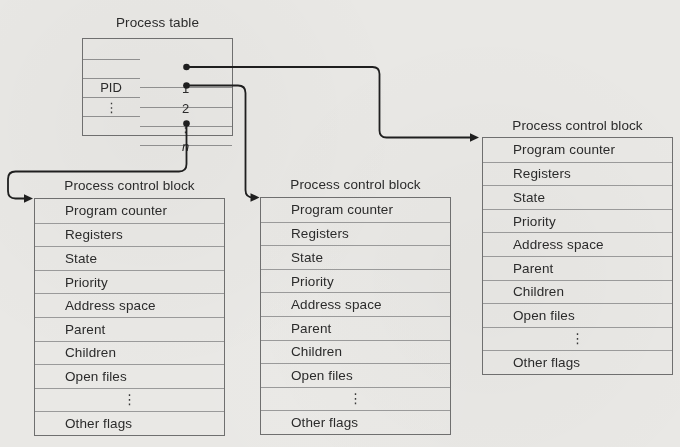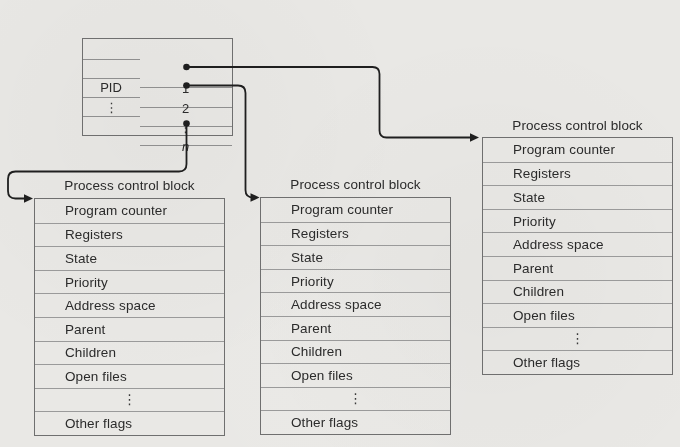--- a/index.html
+++ b/index.html
@@ -42,20 +42,21 @@
   
   .lines { position:absolute; left:0; top:0; pointer-events:none; }
   .lines path { fill:none; stroke:#1f1f1f; stroke-width:1.8; }
   .lines circle, .lines polygon { fill:#1f1f1f; }
 </style>
 </head>
 <body>
 
 <div class="canvas">
 
+  <div class="fig-title" style="left:82px; top:15px; width:151px;">Process table</div>
 
   <div class="ptable">
     <div class="cell c1">PID</div>
 
     <div class="cell c1 bt">1</div>
     <div class="cell bt"></div>
 
     <div class="cell c1 bt">2</div>
     <div class="cell bt"></div>
 

